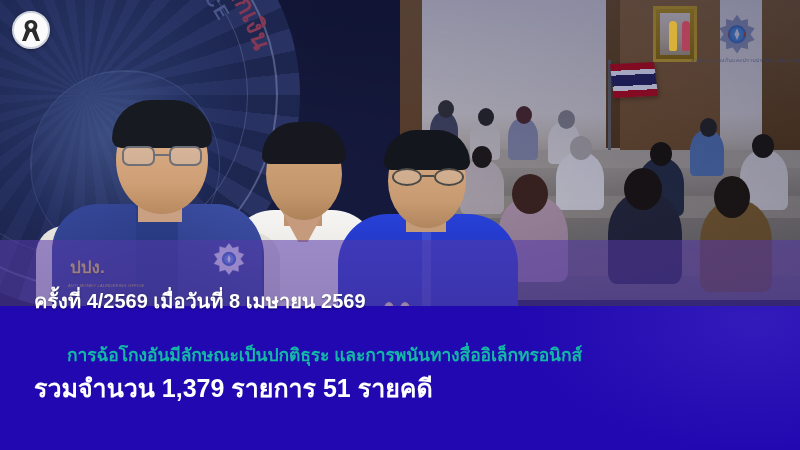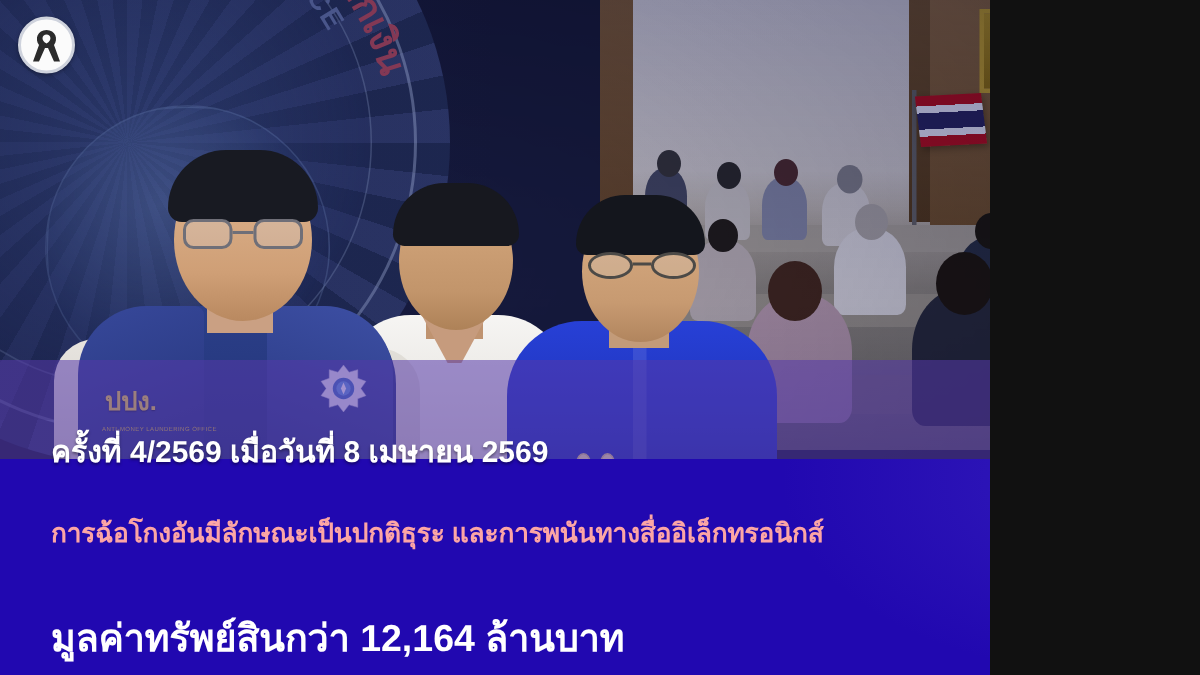--- a/index.html
+++ b/index.html
@@ -1,19 +1,19 @@
 <!DOCTYPE html>
 <html lang="th"><head>
 <meta charset="utf-8">
 <title>AMLO News Graphic</title>
 <style>
   html,body{margin:0;padding:0;background:#111;}
   *{box-sizing:border-box;}
   .stage{
-    position:relative;width:660px;height:450px;overflow:hidden;
+    position:relative;width:800px;height:450px;overflow:hidden;
     font-family:"Liberation Sans","DejaVu Sans",sans-serif;
     background:#1a1f45;
   }
 
   
   .photo{position:absolute;inset:0;overflow:hidden;}
 
   
   .room{
     position:absolute;left:400px;top:0;width:400px;height:300px;
@@ -207,21 +207,21 @@
   .txt{position:absolute;left:0;top:240px;width:800px;height:210px;z-index:6;}
   .line{
     position:absolute;left:34px;white-space:nowrap;
     font-family:"Liberation Sans","DejaVu Sans",sans-serif;
   }
   .l1{top:10px;font-size:25.5px;font-weight:bold;color:#ffdf2b;
       text-shadow:0 1px 2px rgba(0,0,0,.45);letter-spacing:-.2px;}
   .l2{top:45px;font-size:20px;font-weight:bold;color:#ffffff;
       text-shadow:0 1px 2px rgba(0,0,0,.40);}
   .l3{top:76px;font-size:17.5px;font-weight:bold;color:#ffffff;letter-spacing:-.1px;}
-  .l4{top:101px;font-size:17.5px;font-weight:bold;color:#fca5a5;letter-spacing:-.1px;}
+  .l4{top:101px;font-size:17.5px;font-weight:bold;color:#14b8a6;letter-spacing:-.1px;margin-left:33px;}
   .l5{top:128px;font-size:25px;font-weight:bold;color:#ffffff;}
   .l6{top:165px;font-size:25px;font-weight:bold;color:#ffffff;}
 </style>
 </head>
 <body>
 
 <div class="stage">
 
   <div class="photo">
 
@@ -361,16 +361,16 @@
                M11 6 C14 6 15 10 11 12 C7 10 8 6 11 6 Z" fill="#2b2b2b"></path>
     </svg>
   </div>
 
   <div class="band-top"></div>
   <div class="band-main"></div>
 
   <div class="txt">
     <div class="line l2">ครั้งที่ 4/2569 เมื่อวันที่ 8 เมษายน 2569</div>
     <div class="line l4">การฉ้อโกงอันมีลักษณะเป็นปกติธุระ และการพนันทางสื่ออิเล็กทรอนิกส์</div>
-    <div class="line l6">มูลค่าทรัพย์สินกว่า 12,164 ล้านบาท</div>
+    <div class="line l5">รวมจำนวน 1,379 รายการ 51 รายคดี</div>
   </div>
 
 </div>
 
 </body></html>

